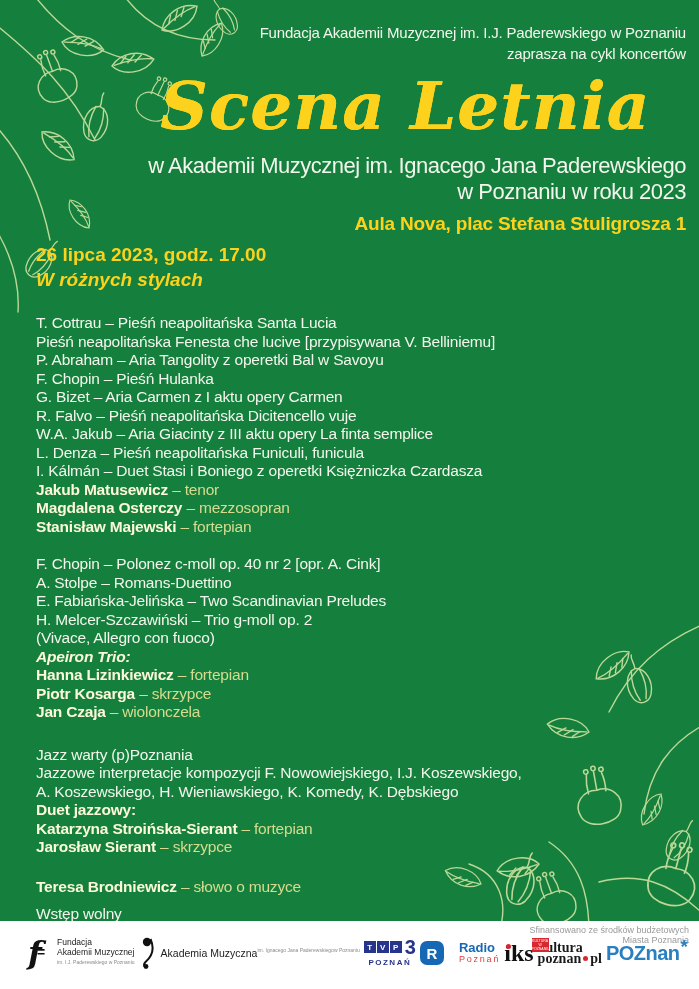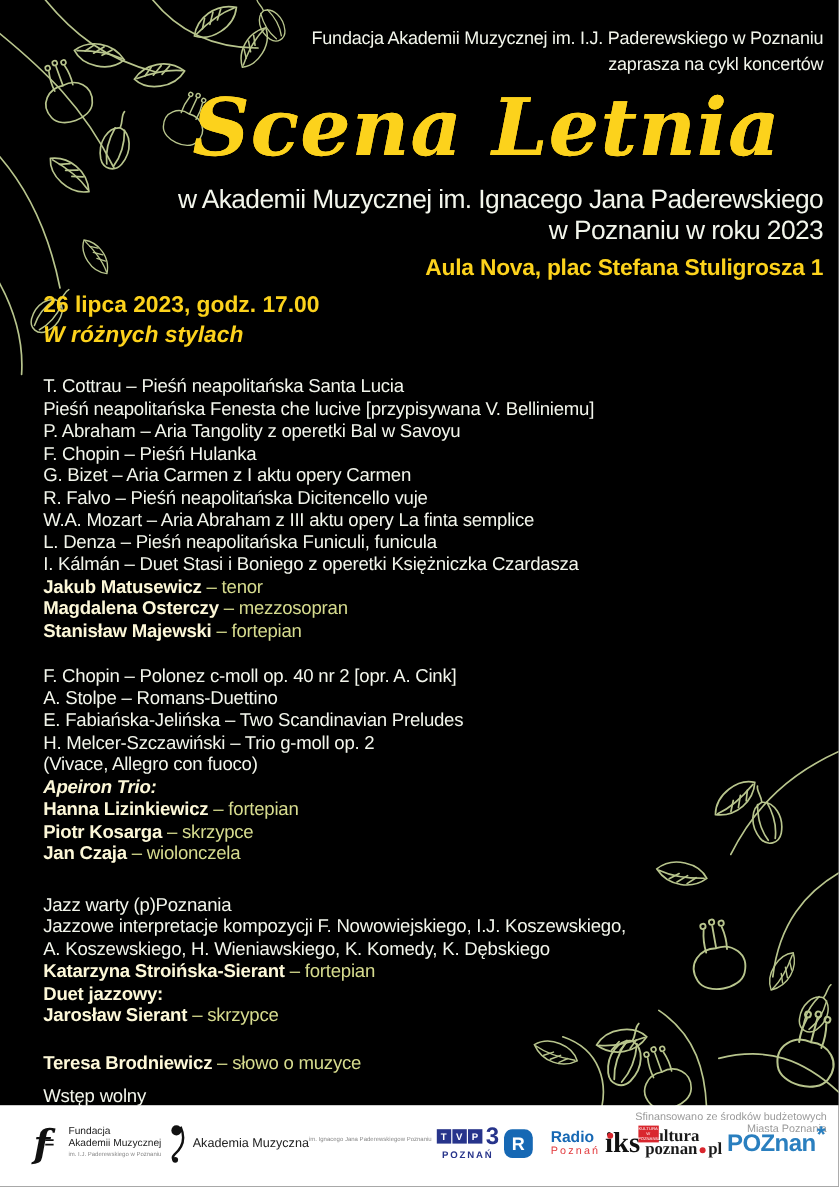--- a/index.html
+++ b/index.html
@@ -1,18 +1,18 @@
 <!DOCTYPE html>
 <html><head>
 <meta charset="utf-8">
 <style>
   html,body{margin:0;padding:0;background:#ffffff;}
   .poster{
     position:relative;width:699px;height:989px;overflow:hidden;
-    background:#000000;
+    background:#15803d;
     font-family:"Liberation Sans",sans-serif;
   }
   .deco{position:absolute;pointer-events:none;}
   .deco.tl{top:0;left:0;}
   .deco.br{bottom:67px;right:0;}
 
   .org{
     position:absolute;top:22px;right:13px;text-align:right;
     color:#f3f6ec;font-size:15px;line-height:21px;letter-spacing:-0.2px;
   }
@@ -198,21 +198,21 @@
   </div>
 
   <div class="program">
       <div class="section">
         <div class="pline"><span>T. Cottrau – Pieśń neapolitańska </span><span class="s-i">Santa Lucia</span></div>
         <div class="pline"><span>Pieśń neapolitańska </span><span class="s-i">Fenesta che lucive</span><span> [przypisywana V. Belliniemu]</span></div>
         <div class="pline"><span>P. Abraham – Aria Tangolity z operetki </span><span class="s-i">Bal w Savoyu</span></div>
         <div class="pline"><span>F. Chopin – Pieśń </span><span class="s-i">Hulanka</span></div>
         <div class="pline"><span>G. Bizet – Aria Carmen z I aktu opery </span><span class="s-i">Carmen</span></div>
         <div class="pline"><span>R. Falvo – Pieśń neapolitańska </span><span class="s-i">Dicitencello vuje</span></div>
-        <div class="pline"><span>W.A. Mozart – Aria Abraham z III aktu opery </span><span class="s-i">La finta semplice</span></div>
+        <div class="pline"><span>W.A. Jakub – Aria Giacinty z III aktu opery </span><span class="s-i">La finta semplice</span></div>
         <div class="pline"><span>L. Denza – Pieśń neapolitańska </span><span class="s-i">Funiculi, funicula</span></div>
         <div class="pline"><span>I. Kálmán – Duet Stasi i Boniego z operetki </span><span class="s-i">Księżniczka Czardasza</span></div>
         <div class="pline"><span class="s-b">Jakub Matusewicz</span><span class="s-r"> – tenor</span></div>
         <div class="pline"><span class="s-b">Magdalena Osterczy</span><span class="s-r"> – mezzosopran</span></div>
         <div class="pline"><span class="s-b">Stanisław Majewski</span><span class="s-r"> – fortepian</span></div>
       </div>
       <div class="section">
         <div class="pline"><span>F. Chopin – </span><span class="s-i">Polonez c-moll</span><span> op. 40 nr 2 [opr. A. Cink]</span></div>
         <div class="pline"><span>A. Stolpe – </span><span class="s-i">Romans-Duettino</span></div>
         <div class="pline"><span>E. Fabiańska-Jelińska – </span><span class="s-i">Two Scandinavian Preludes</span></div>
@@ -220,22 +220,22 @@
         <div class="pline"><span>(</span><span class="s-i">Vivace, Allegro con fuoco</span><span>)</span></div>
         <div class="pline"><span class="s-bi">Apeiron Trio:</span></div>
         <div class="pline"><span class="s-b">Hanna Lizinkiewicz</span><span class="s-r"> – fortepian</span></div>
         <div class="pline"><span class="s-b">Piotr Kosarga</span><span class="s-r"> – skrzypce</span></div>
         <div class="pline"><span class="s-b">Jan Czaja</span><span class="s-r"> – wiolonczela</span></div>
       </div>
       <div class="section">
         <div class="pline"><span class="s-i">Jazz warty (p)Poznania</span></div>
         <div class="pline"><span>Jazzowe interpretacje kompozycji F. Nowowiejskiego, I.J. Koszewskiego,</span></div>
         <div class="pline"><span>A. Koszewskiego, H. Wieniawskiego, K. Komedy, K. Dębskiego</span></div>
+        <div class="pline"><span class="s-b">Duet jazzowy:</span></div>
         <div class="pline"><span class="s-b">Katarzyna Stroińska-Sierant</span><span class="s-r"> – fortepian</span></div>
-        <div class="pline"><span class="s-b">Duet jazzowy:</span></div>
         <div class="pline"><span class="s-b">Jarosław Sierant</span><span class="s-r"> – skrzypce</span></div>
       </div>
       <div class="section">
         <div class="pline"><span class="s-b">Teresa Brodniewicz</span><span class="s-r"> – słowo o muzyce</span></div>
       </div>
       <div class="section">
         <div class="pline"><span>Wstęp wolny</span></div>
       </div>
     </div>
 

